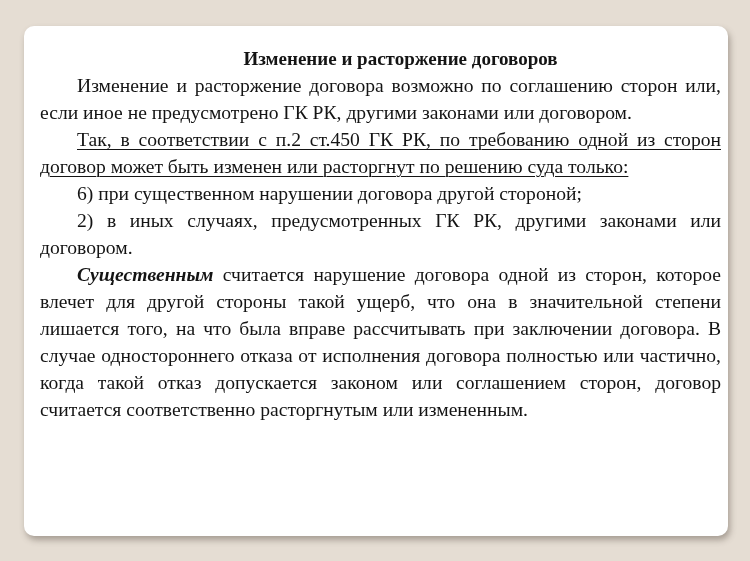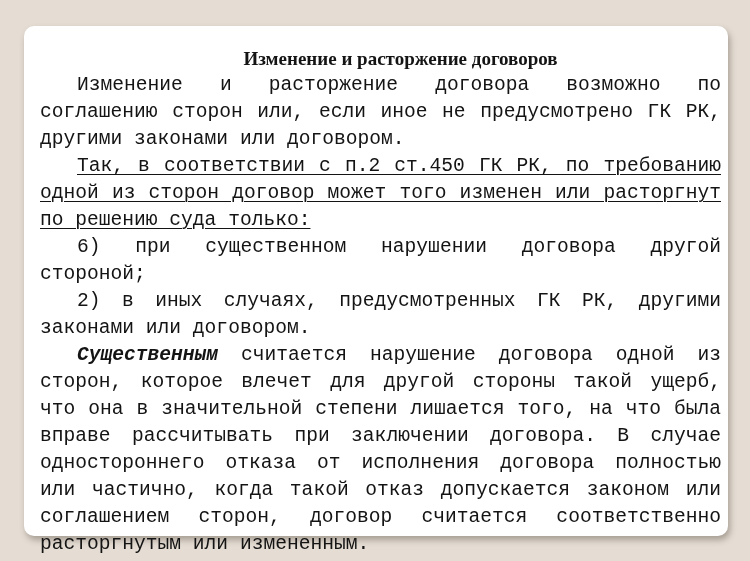--- a/index.html
+++ b/index.html
@@ -41,39 +41,38 @@
       font-weight: bold;
       margin: 0;
       padding-left: 40px;
       font-size: 19px;
       line-height: 26px;
     }
     .para {
       margin: 0;
       text-align: justify;
       text-indent: 37px;
-      font-family: Liberation Mono, monospace;
     }
     .underlined {
       text-decoration: underline;
       text-underline-offset: 3px;
       text-decoration-thickness: 1px;
     }
     .bold-italic {
       font-weight: bold;
       font-style: italic;
     }
   </style>
 </head>
 <body>
 
 <div class="stage">
   <div class="card">
     <div class="content">
       <p class="title">Изменение и расторжение договоров</p>
       <p class="para">Изменение и расторжение договора возможно по соглашению сторон или, если иное не предусмотрено ГК РК, другими законами или договором.</p>
-      <p class="para underlined">Так, в соответствии с п.2 ст.450 ГК РК, по требованию одной из сторон договор может того изменен или расторгнут по решению суда только:</p>
+      <p class="para underlined">Так, в соответствии с п.2 ст.450 ГК РК, по требованию одной из сторон договор может быть изменен или расторгнут по решению суда только:</p>
       <p class="para">6) при существенном нарушении договора другой стороной;</p>
       <p class="para">2) в иных случаях, предусмотренных ГК РК, другими законами или договором.</p>
       <p class="para"><span class="bold-italic">Существенным</span><span> считается нарушение договора одной из сторон, которое влечет для другой стороны такой ущерб, что она в значительной степени лишается того, на что была вправе рассчитывать при заключении договора. В случае одностороннего отказа от исполнения договора полностью или частично, когда такой отказ допускается законом или соглашением сторон, договор считается соответственно расторгнутым или измененным.</span></p>
     </div>
   </div>
 </div>
 
 </body></html>

